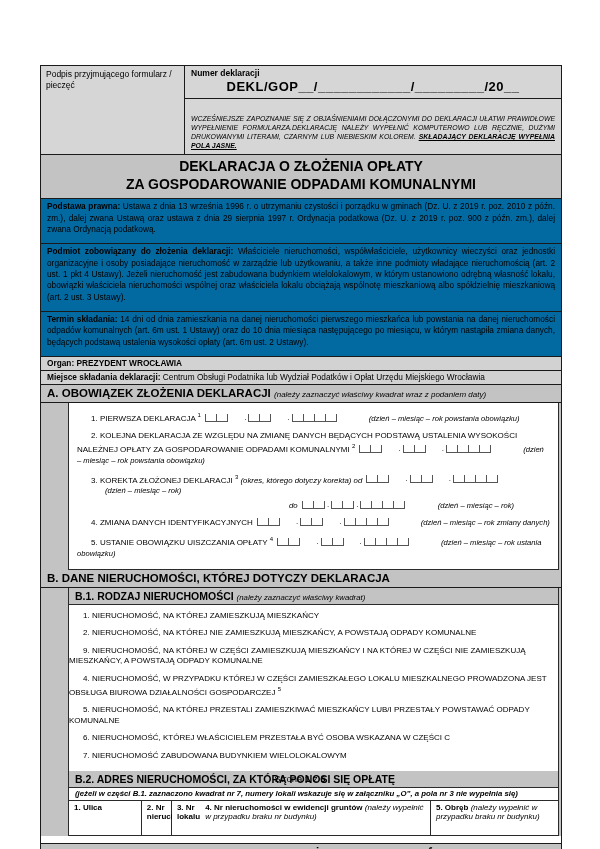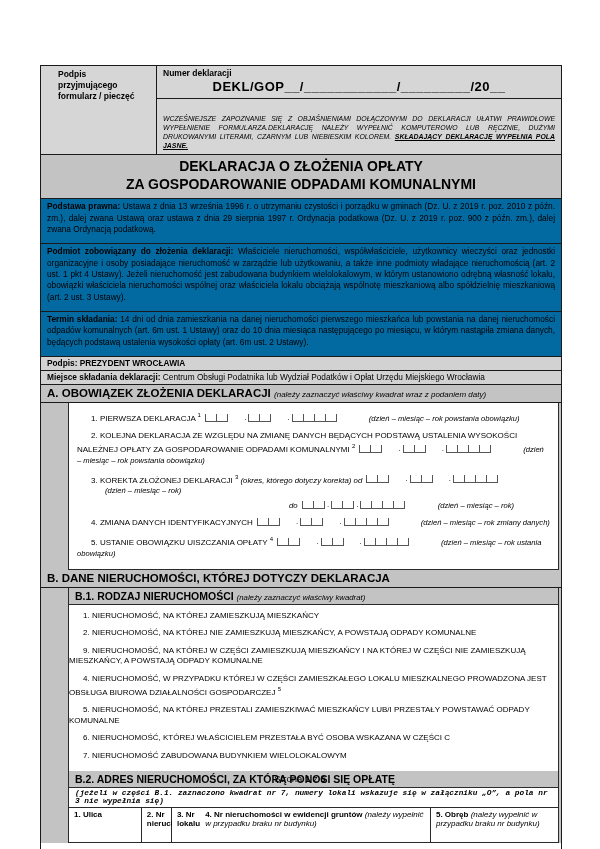--- a/index.html
+++ b/index.html
@@ -8,21 +8,21 @@
     width: 600px; height: 849px;
     font-family: "Liberation Sans", sans-serif;
     color: #000; position: relative; overflow: hidden;
   }
   .form {
     position: absolute; left: 40px; top: 65px; width: 522px;
     border: 1.6px solid #1a1a1a; background: #cdcdcd;
   }
   
   .toprow { display: flex; border-bottom: 1px solid #1a1a1a; background: #d6d6d6; }
-  .sigbox { width: 116px; border-right: 1px solid #1a1a1a; padding: 3px 17px; font-size: 8.5px; font-weight: bold; line-height: 1.3; }
+  .sigbox { width: 144px; border-right: 1px solid #1a1a1a; padding: 3px 5px; font-size: 8.5px; font-weight: normal; line-height: 1.3; }
   .numcol { flex: 1; display: flex; flex-direction: column; gap: 12px; }
   .numtop { padding: 2px 6px 4px 6px; border-bottom: 1px solid #1a1a1a; }
   .numlabel { font-size: 8.5px; font-weight: bold; }
   .numvalue { text-align: center; font-size: 13px; font-weight: bold; letter-spacing: .5px; margin-top: 1px; }
   .note { padding: 3px 6px 4px 6px; font-size: 6.9px; font-style: italic; text-align: justify; line-height: 1.32; }
   .note .em { font-weight: bold; text-decoration: underline; }
   
   .title { background: #c3c3c3; border-bottom: 1px solid #1a1a1a; text-align: center; padding: 3px 0 4px; }
   .title div { font-size: 14px; font-weight: bold; line-height: 1.28; }
   
@@ -49,21 +49,21 @@
   .dfield { display: inline-flex; align-items: flex-end; vertical-align: -1px; margin: 0 2px; }
   .dg { display: inline-flex; }
   .dg i { display: inline-block; width: 12px; height: 8px; border: 1px solid #555; border-top: none; margin-left: -1px; }
   .dg i:first-child { margin-left: 0; }
   .ddot { font-size: 8px; margin: 0 2px; line-height: 8px; }
   
   .b1-items { padding: 6px 8px 3px 0; }
   .b1-item { font-size: 8px; line-height: 10.5px; text-indent: 14px; margin-bottom: 7px; }
   .b1-item sup { font-size: 6px; }
   
-  .b2sub { background: #fff; border-bottom: 1px solid #2a2a2a; padding: 1px 6px 2px; font-size: 7.8px; font-style: italic; font-weight: bold; font-family: Liberation Mono, monospace; }
+  .b2sub { background: #fff; border-bottom: 1px solid #2a2a2a; padding: 1px 6px 2px; font-size: 7.8px; font-style: italic; font-weight: bold; }
   .tbl { display: flex; flex-direction: row; }
   .trow { display: flex; }
   .trow + .trow .tcell { border-top: none; }
   .tcell { border-right: 1px solid #2a2a2a; padding: 2px 5px 12px; font-size: 8px; background: #fff; }
   .tcell:last-child { border-right: none; }
   .tcell b { font-weight: bold; }
   .tcell .tnote { font-style: italic; font-weight: normal; }
   .trow2 .tcell { border-top: 1px solid #2a2a2a; padding-bottom: 14px; }
   .gap { height: 7px; background: #fff; }
   
@@ -91,21 +91,21 @@
   </div>
 
   <div class="title">
     <div>DEKLARACJA O ZŁOŻENIA OPŁATY</div>
     <div>ZA GOSPODAROWANIE ODPADAMI KOMUNALNYMI</div>
   </div>
 
   <div class="info"><b>Podstawa prawna:</b><span> Ustawa z dnia 13 września 1996 r. o utrzymaniu czystości i porządku w gminach (Dz. U. z 2019 r. poz. 2010 z późn. zm.), dalej zwana Ustawą oraz ustawa z dnia 29 sierpnia 1997 r. Ordynacja podatkowa (Dz. U. z 2019 r. poz. 900 z późn. zm.), dalej zwana Ordynacją podatkową.</span></div>
   <div class="info"><b>Podmiot zobowiązany do złożenia deklaracji:</b><span> Właściciele nieruchomości, współwłaściciele, użytkownicy wieczyści oraz jednostki organizacyjne i osoby posiadające nieruchomość w zarządzie lub użytkowaniu, a także inne podmioty władające nieruchomością (art. 2 ust. 1 pkt 4 Ustawy). Jeżeli nieruchomość jest zabudowana budynkiem wielolokalowym, w którym ustanowiono odrębną własność lokalu, obowiązki właściciela nieruchomości wspólnej oraz właściciela lokalu obciążają wspólnotę mieszkaniową albo spółdzielnię mieszkaniową (art. 2 ust. 3 Ustawy).</span></div>
   <div class="info"><b>Termin składania:</b><span> 14 dni od dnia zamieszkania na danej nieruchomości pierwszego mieszkańca lub powstania na danej nieruchomości odpadów komunalnych (art. 6m ust. 1 Ustawy) oraz do 10 dnia miesiąca następującego po miesiącu, w którym nastąpiła zmiana danych, będących podstawą ustalenia wysokości opłaty (art. 6m ust. 2 Ustawy).</span></div>
-  <div class="inforow"><b>Podpis:</b><b> PREZYDENT WROCŁAWIA</b></div>
+  <div class="inforow"><b>Organ:</b><b> PREZYDENT WROCŁAWIA</b></div>
   <div class="inforow"><b>Miejsce składania deklaracji:</b><span> Centrum Obsługi Podatnika lub Wydział Podatków i Opłat Urzędu Miejskiego Wrocławia</span></div>
 
   <div class="sechead">
     <span>A. OBOWIĄZEK ZŁOŻENIA DEKLARACJI </span><span class="sub">(należy zaznaczyć właściwy kwadrat wraz z podaniem daty)</span>
   </div>
   <div class="secbody">
     <div class="whitebox">
       <div class="a-items">
         <div class="a-item">
           <span>1.  PIERWSZA DEKLARACJA </span><sup>1</sup>

